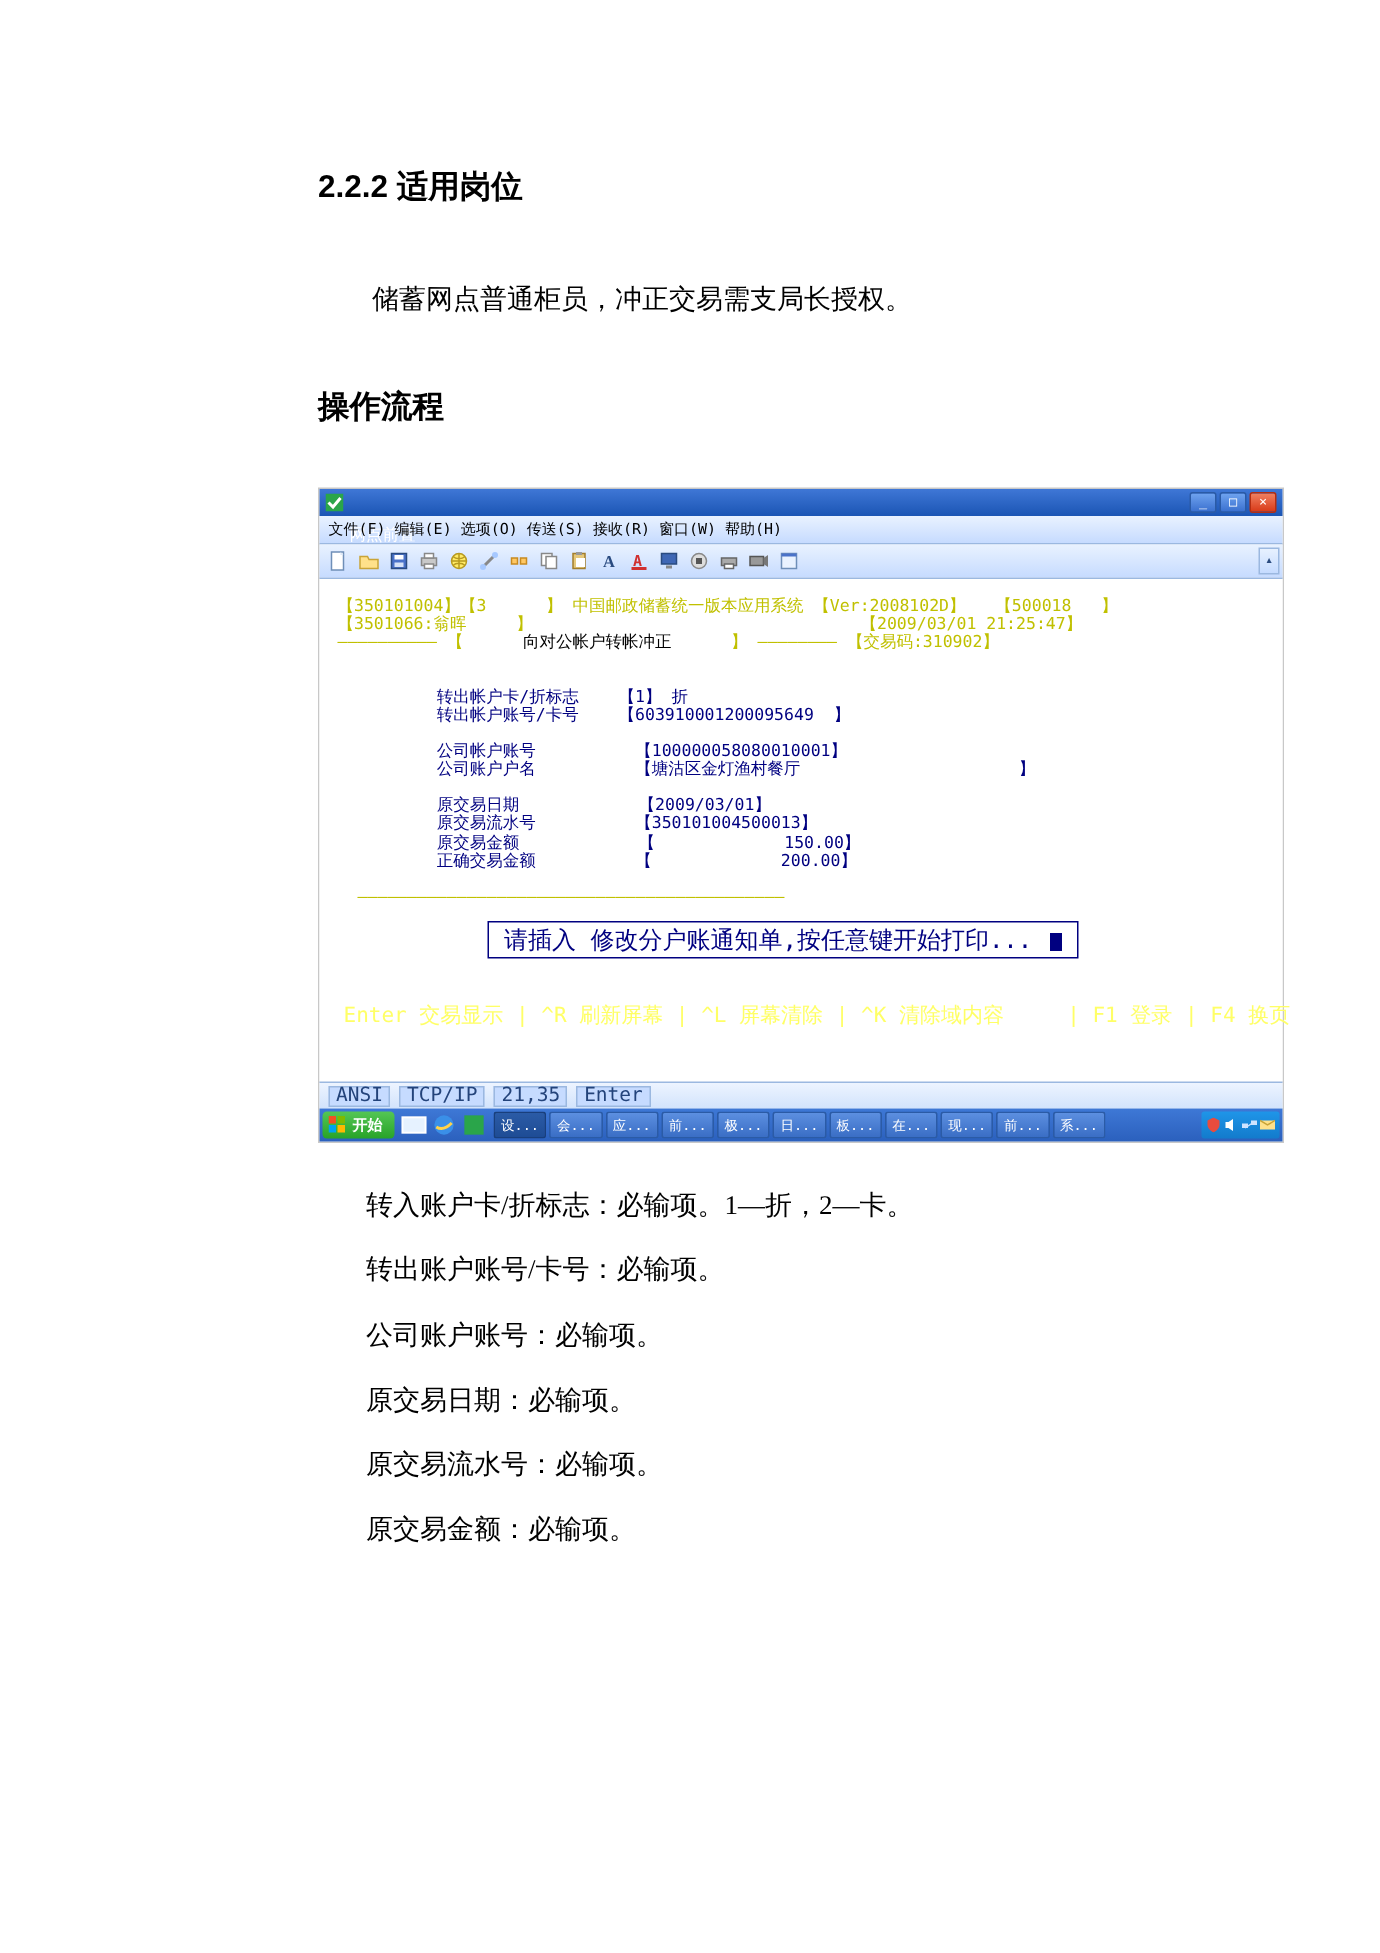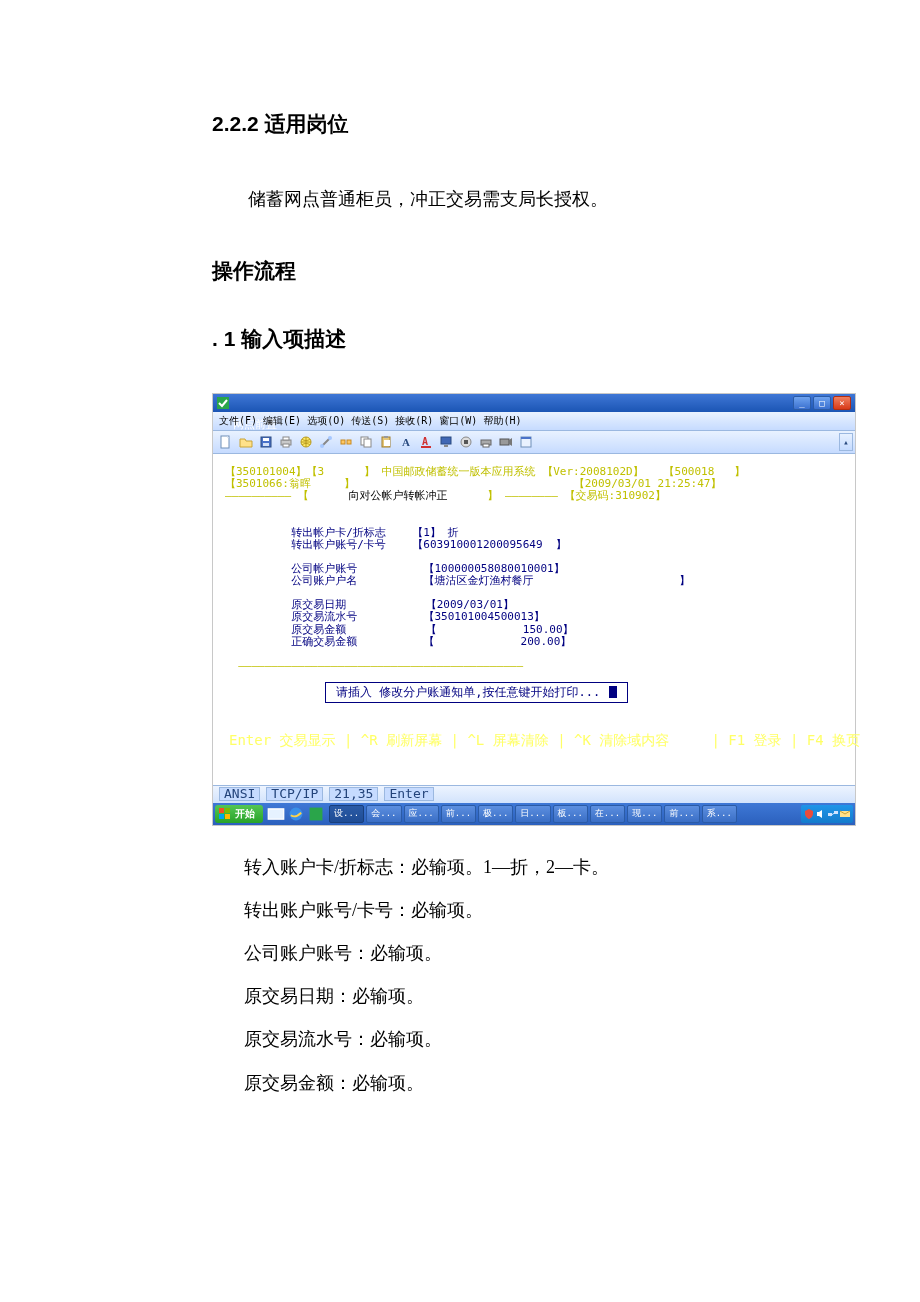--- a/index.html
+++ b/index.html
@@ -98,21 +98,21 @@
     white-space: pre;
   }
   .term .yellow { color: #c0c000; }
   .term .black  { color: #000; }
   .promptbox {
     display: inline-block;
     border: 1px solid #000080;
     padding: 3px 10px;
     margin: 10px 0 8px 100px;
     color: #000080;
-    font-size: 12px;
+    font-size: 16px;
   }
   .cursorblk {
     display: inline-block; width: 8px; height: 12px;
     background: #000080; vertical-align: -2px; margin-left: 2px;
   }
   .fkeys { color: #ffff66; font-size: 14px; margin: 10px 0 4px 4px; }
   .statusbar {
     background: linear-gradient(#edf4ff,#d2e3fc);
     border-top: 1px solid #9bb8e0;
     height: 18px;
@@ -173,21 +173,20 @@
 <body>
 
 <div class="page">
 
   <div class="h2">2.2.2 适用岗位</div>
 
   <p class="para">储蓄网点普通柜员，冲正交易需支局长授权。</p>
 
   <div class="h2 mt">操作流程</div>
 
-  <div class="h2 mt">. 1 输入项描述</div>
 
   <div class="shot">
 
     <div class="titlebar">
       <span class="appicon">
         <svg viewBox="0 0 12 12">
             <rect width="12" height="12" fill="#2aa54a"></rect>
             <path d="M2 6 L5 9 L10 3" stroke="#fff" stroke-width="2" fill="none"></path>
           </svg>
       </span>

